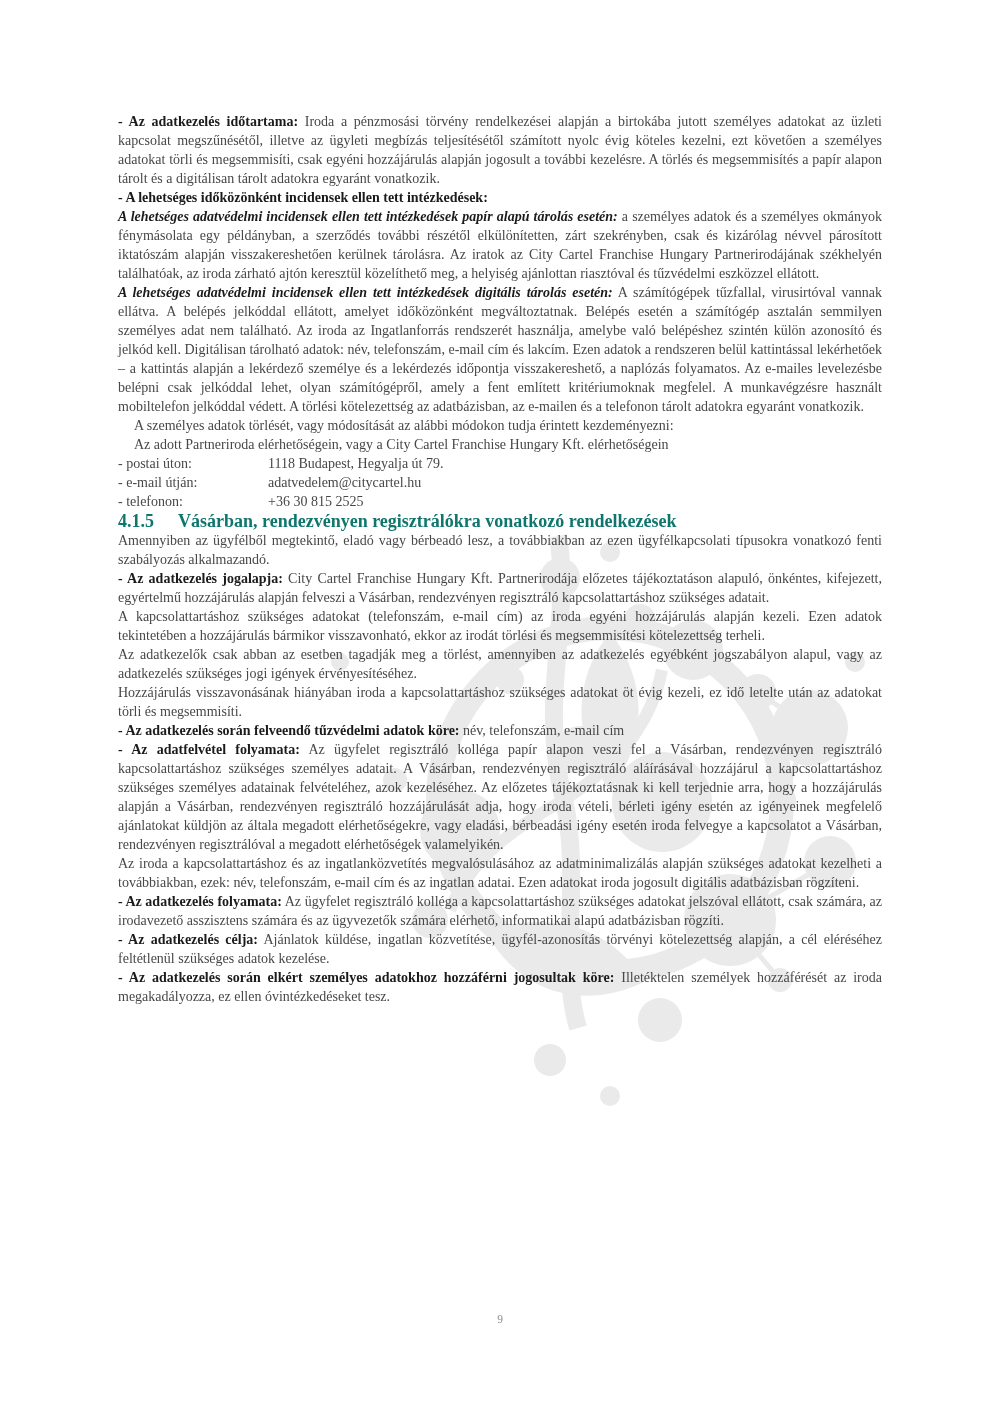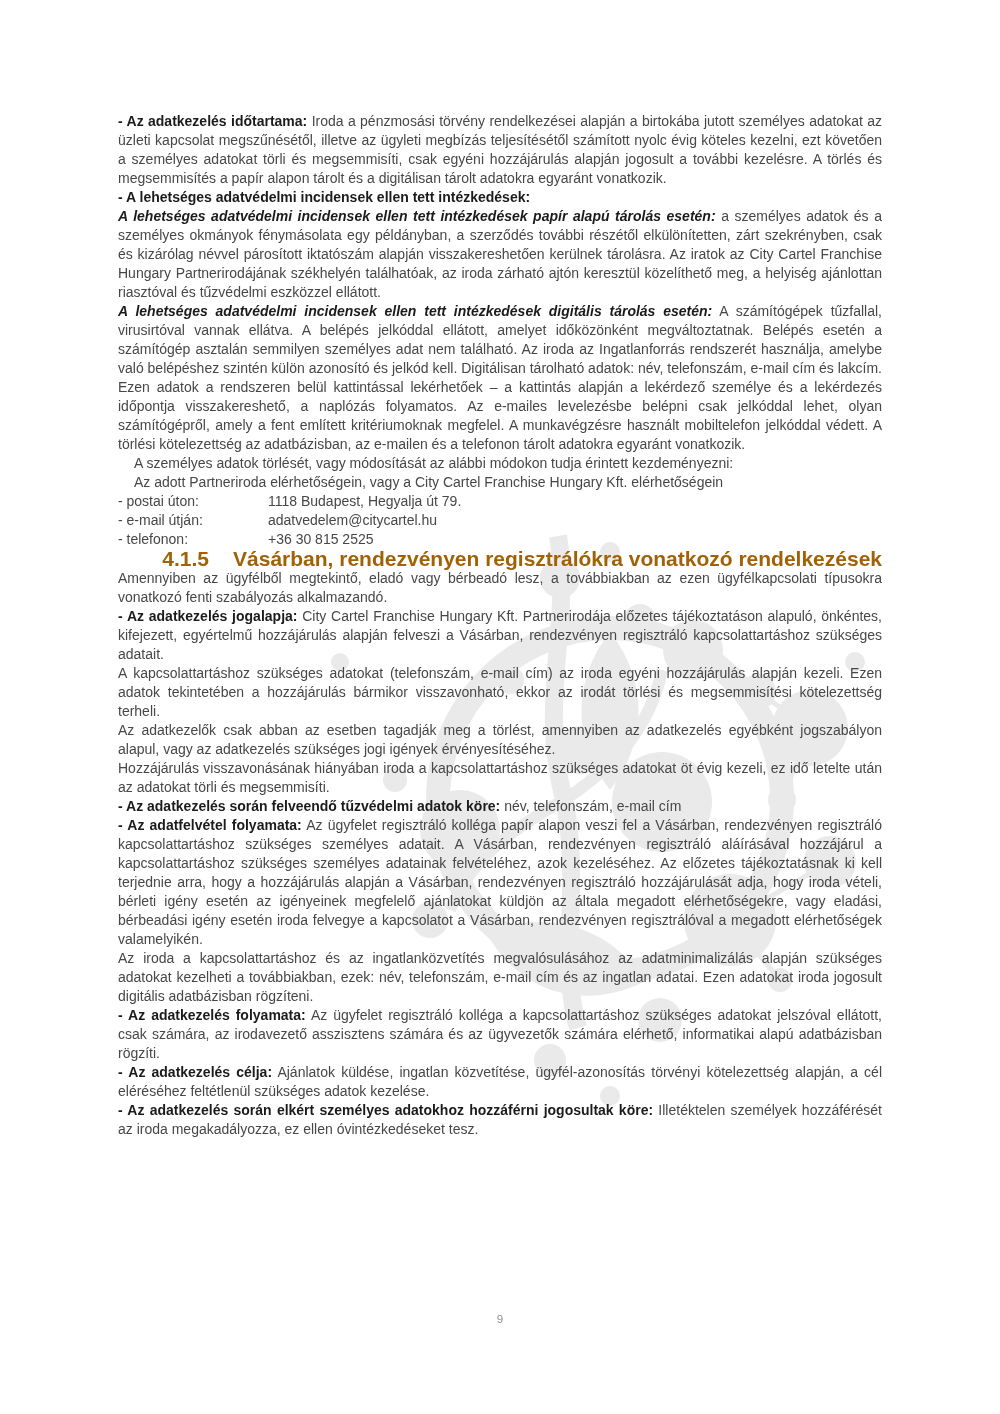--- a/index.html
+++ b/index.html
@@ -1,38 +1,38 @@
 <!DOCTYPE html>
 <html lang="hu"><head>
 <meta charset="utf-8">
 <style>
   html,body { margin:0; padding:0; background:#fff; }
   .page {
     position:relative; width:1000px; height:1414px; background:#ffffff;
-    font-family:Liberation Sans, sans-serif; overflow:hidden;
+    font-family:Liberation Serif, serif; overflow:hidden;
   }
   .watermark {
     position:absolute; left:310px; top:500px; width:560px; height:640px;
     z-index:0; pointer-events:none;
   }
   .doc {
     position:absolute; left:118px; top:112px; width:764px; z-index:1;
     font-size:14px; line-height:19px; color:#474747; text-align:justify;
   }
   .doc p { margin:0; }
   b.lead { font-weight:700; color:#1b1b1b; }
   p.bi b.lead { font-style:italic; }
   p.bold-line { font-weight:700; color:#1b1b1b; text-align:left; }
   p.plain-line { text-align:left;margin-left:16px; }
   .contact-row { display:flex; text-align:left; }
   .contact-label { flex:0 0 150px; }
   .contact-value { flex:1; }
   .section-heading {
-    margin-top:29px; margin-bottom:2px; text-align:right;
-    font-size:21px; line-height:20px; font-weight:700; color:#a16207;
+    margin-top:29px; margin-bottom:2px; text-align:left;
+    font-size:18px; line-height:20px; font-weight:700; color:#0f766e;
   }
   .section-heading .num { display:inline-block; margin-right:24px; }
   .page-number {
     position:absolute; left:0; top:1313px; width:100%; z-index:1;
     text-align:center; font-size:11.5px; color:#8d8d8d;
   }
 </style>
 </head>
 <body>
 
@@ -68,21 +68,21 @@
       <circle cx="352" cy="302" r="50"></circle>
       <circle cx="240" cy="560" r="16"></circle>
       <circle cx="300" cy="596" r="10"></circle>
     </g>
   </svg>
 
   <div class="doc">
 
     <p class="j"><b class="lead">- Az adatkezelés időtartama:</b> <span>Iroda a pénzmosási törvény rendelkezései alapján a birtokába jutott személyes adatokat az üzleti kapcsolat megszűnésétől, illetve az ügyleti megbízás teljesítésétől számított nyolc évig köteles kezelni, ezt követően a személyes adatokat törli és megsemmisíti, csak egyéni hozzájárulás alapján jogosult a további kezelésre. A törlés és megsemmisítés a papír alapon tárolt és a digitálisan tárolt adatokra egyaránt vonatkozik.</span></p>
 
-    <p class="bold-line">- A lehetséges adatvédelmi incidensek ellen tett intézkedések:</p>
+    <p class="bold-line">- A lehetséges időközönként incidensek ellen tett intézkedések:</p>
 
     <p class="bi"><b class="lead">A lehetséges adatvédelmi incidensek ellen tett intézkedések papír alapú tárolás esetén:</b> <span>a személyes adatok és a személyes okmányok fénymásolata egy példányban, a szerződés további részétől elkülönítetten, zárt szekrényben, csak és kizárólag névvel párosított iktatószám alapján visszakereshetően kerülnek tárolásra. Az iratok az City Cartel Franchise Hungary Partnerirodájának székhelyén találhatóak, az iroda zárható ajtón keresztül közelíthető meg, a helyiség ajánlottan riasztóval és tűzvédelmi eszközzel ellátott.</span></p>
 
     <p class="bi"><b class="lead">A lehetséges adatvédelmi incidensek ellen tett intézkedések digitális tárolás esetén:</b> <span>A számítógépek tűzfallal, virusirtóval vannak ellátva. A belépés jelkóddal ellátott, amelyet időközönként megváltoztatnak. Belépés esetén a számítógép asztalán semmilyen személyes adat nem található. Az iroda az Ingatlanforrás rendszerét használja, amelybe való belépéshez szintén külön azonosító és jelkód kell. Digitálisan tárolható adatok: név, telefonszám, e-mail cím és lakcím. Ezen adatok a rendszeren belül kattintással lekérhetőek – a kattintás alapján a lekérdező személye és a lekérdezés időpontja visszakereshető, a naplózás folyamatos. Az e-mailes levelezésbe belépni csak jelkóddal lehet, olyan számítógépről, amely a fent említett kritériumoknak megfelel. A munkavégzésre használt mobiltelefon jelkóddal védett. A törlési kötelezettség az adatbázisban, az e-mailen és a telefonon tárolt adatokra egyaránt vonatkozik.</span></p>
 
     <p class="plain-line">A személyes adatok törlését, vagy módosítását az alábbi módokon tudja érintett kezdeményezni:</p>
     <p class="plain-line">Az adott Partneriroda elérhetőségein, vagy a City Cartel Franchise Hungary Kft. elérhetőségein</p>
 
     <div class="contact-row">
       <span class="contact-label">- postai úton:</span>

